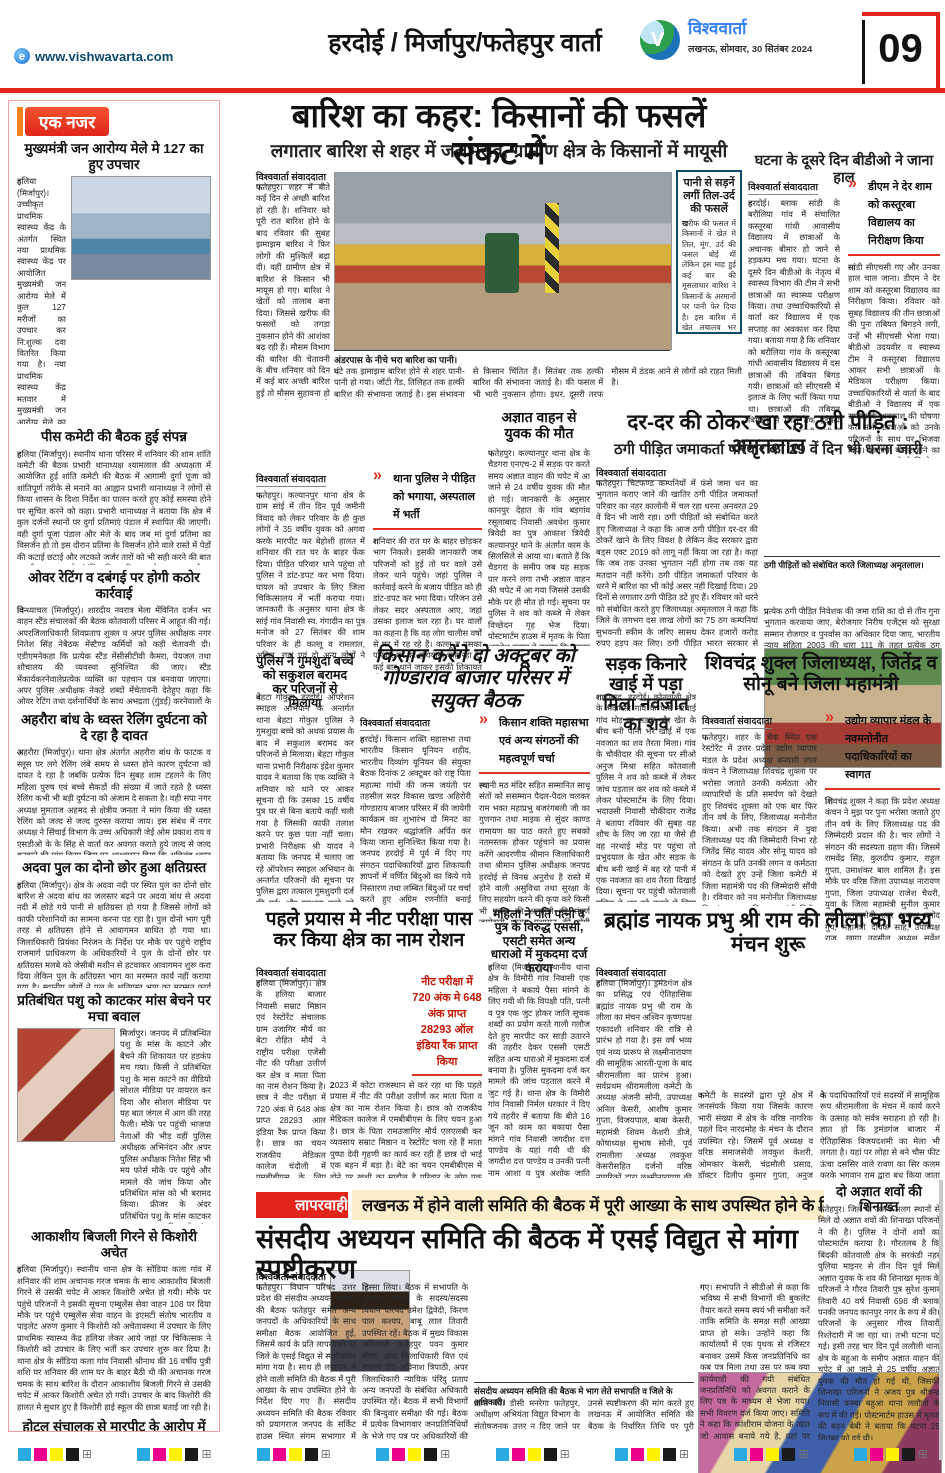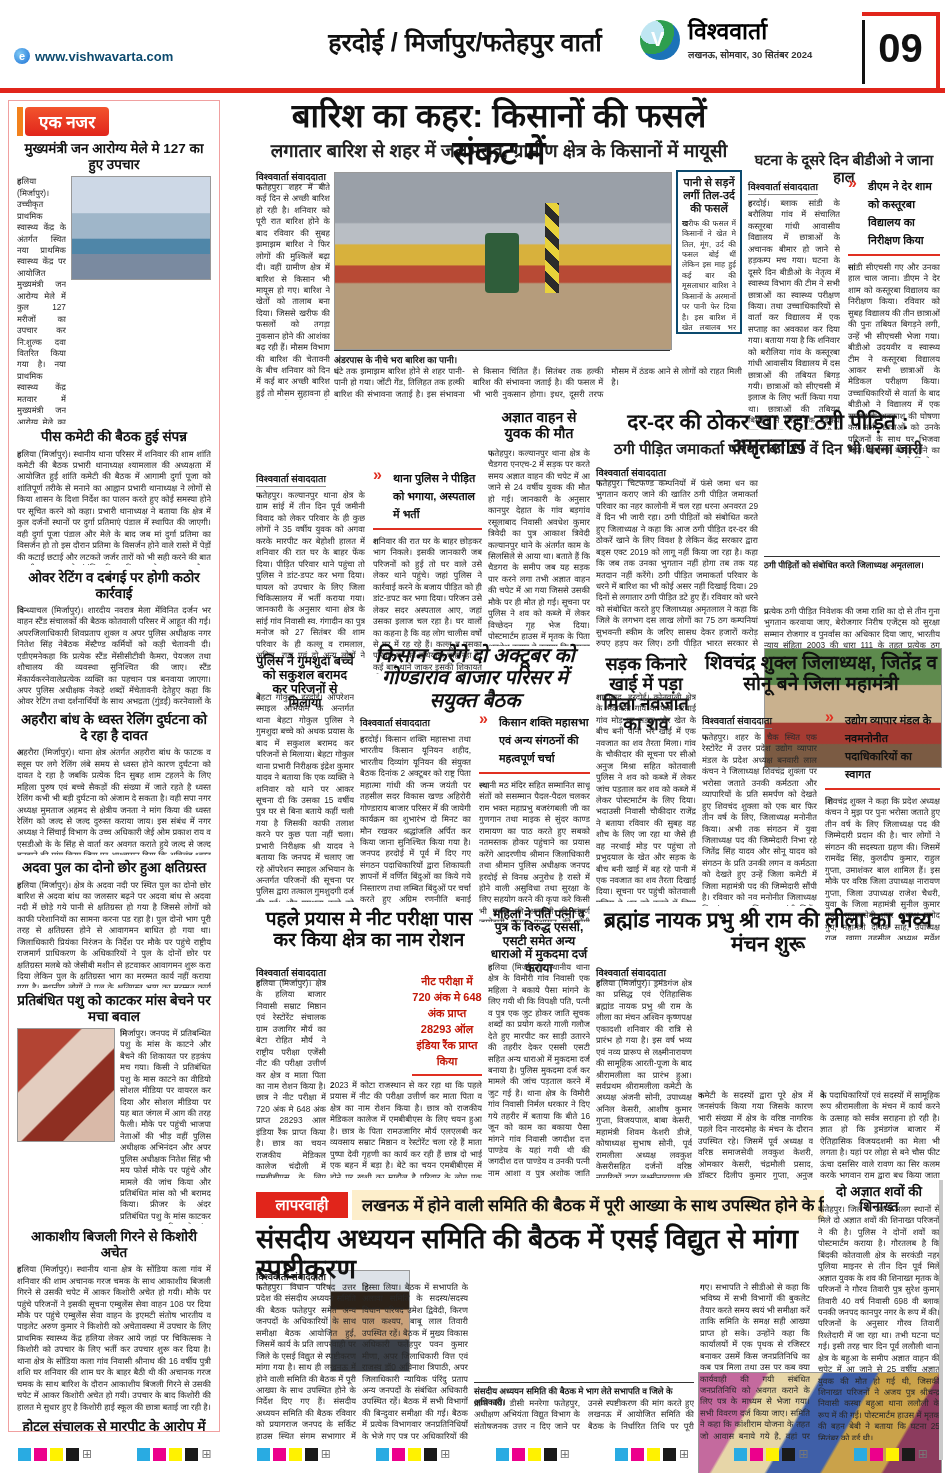--- a/index.html
+++ b/index.html
@@ -17,21 +17,21 @@
   .pq .mark{position:absolute;left:0;top:-2px;color:#e03022;font-weight:bold;font-size:16px;}
   .pq .txt{font-weight:bold;font-size:11px;line-height:1.3;color:#111;}
   .cols2{column-count:2;column-gap:8px;}
   .cols3{column-count:3;column-gap:8px;}
   .rule-red{background:#e1251b;}
   .eknajar-bar{background:linear-gradient(180deg,#f2542d,#e1251b);color:#fff;font-weight:bold;
      font-size:17px;padding:3px 14px;border-radius:4px;display:inline-block;}
   .lefthead{font-weight:bold;font-size:13.5px;text-align:center;line-height:1.2;color:#111;margin:5px 0 3px 0;}
   .highlight-red{color:#c21807;font-weight:bold;font-size:11px;line-height:1.45;text-align:center;
      border-bottom:2px solid #e03022;padding-bottom:4px;}
-  .kicker{background:#e1251b;color:#fff;font-weight:bold;font-size:15px;text-align:center;line-height:26px;}
+  .kicker{background:#e1251b;color:#fff;font-weight:bold;font-size:15px;text-align:right;line-height:26px;}
   .strap{background:#fdeecb;font-weight:bold;font-size:16.5px;color:#111;line-height:30px;padding-left:10px;white-space:nowrap;overflow:hidden;}
   .cmyk{display:flex;gap:3px;align-items:center;}
   .cmyk b{width:13px;height:13px;display:block;}
   .reg{color:#777;font-size:12px;line-height:13px;}
 </style>
 </head>
 <body>
 
 <div class="page">
 
@@ -40,21 +40,21 @@
     <span style="font-weight:bold;font-size:13px;color:#0c4a6e;">www.vishwavarta.com</span>
   </div>
 
   <div class="abs hd" style="left:300px;top:28px;width:330px;font-size:25px;">हरदोई / मिर्जापुर/फतेहपुर वार्ता</div>
 
   <div class="abs" style="left:640px;top:20px;display:flex;gap:8px;">
     <span style="width:40px;height:40px;border-radius:50%;display:block;background:radial-gradient(circle at 30% 30%,#bfe6f2 0 30%,#2e9e4f 31% 55%,#1c73b8 56% 100%);position:relative;">
       <span style="position:absolute;left:11px;top:8px;color:#fff;font-weight:bold;font-size:20px;">V</span>
     </span>
     <span>
-      <span style="display:block;color:#000000;font-weight:bold;font-size:23px;line-height:1;">विश्ववार्ता</span>
+      <span style="display:block;color:#3b82f6;font-weight:bold;font-size:17px;line-height:1;">विश्ववार्ता</span>
       <span style="display:block;font-size:9.5px;font-weight:bold;color:#333;margin-top:5px;">लखनऊ,   सोमवार, 30 सितंबर 2024</span>
     </span>
   </div>
 
   <div class="abs" style="left:862px;top:12px;width:74px;height:72px;border:4px solid #e1251b;border-left:none;display:flex;">
     <span style="width:3px;background:#111;display:block;margin:4px 0;"></span>
     <span style="flex:1;text-align:center;font-size:40px;font-weight:bold;color:#111;line-height:64px;">09</span>
   </div>
 
   <div class="abs rule-red" style="left:0;top:88px;width:945px;height:5px;"></div>

